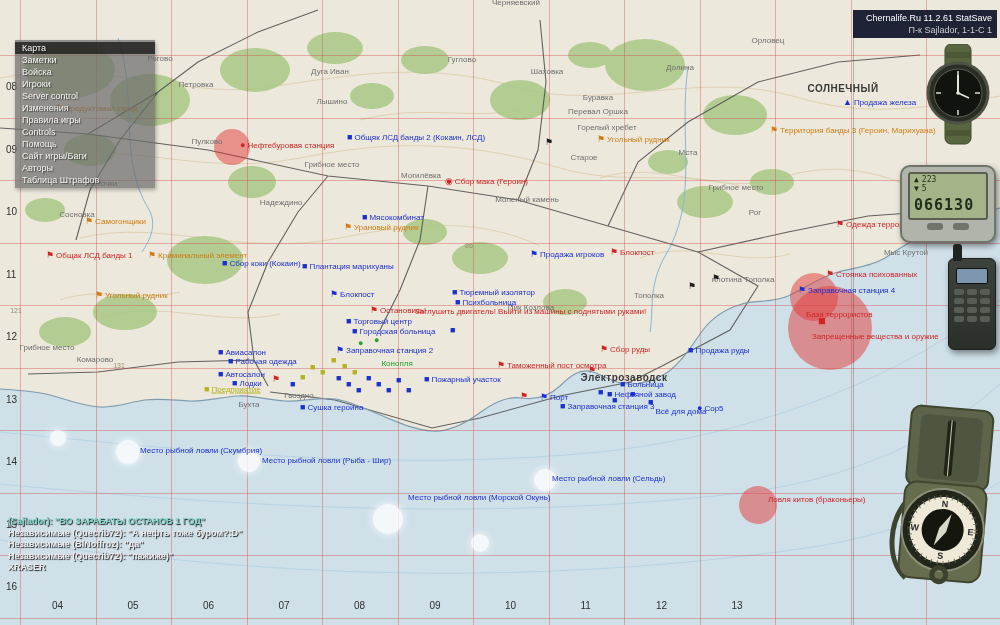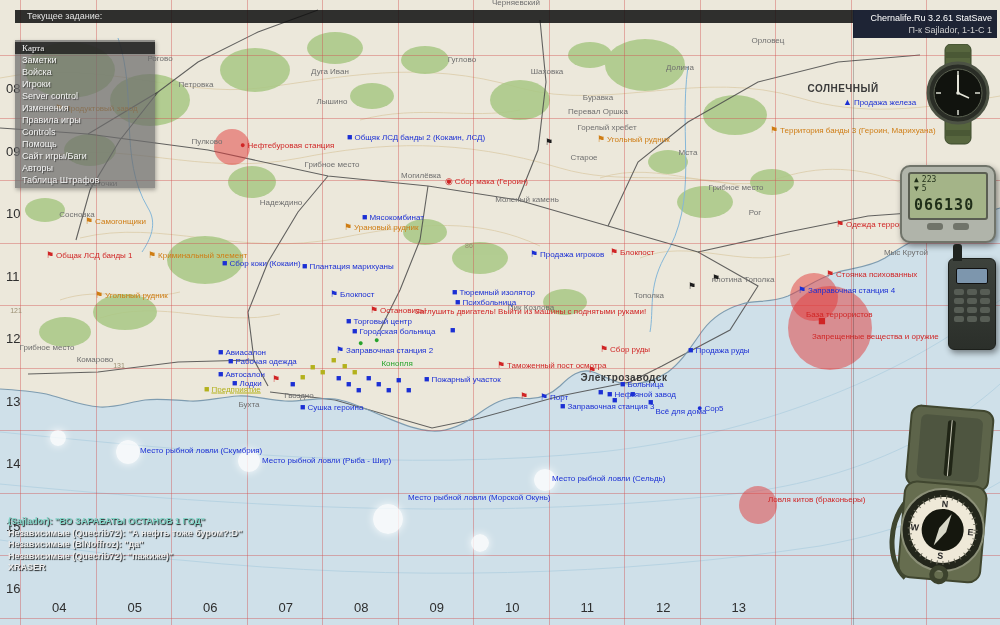--- a/index.html
+++ b/index.html
@@ -2,21 +2,21 @@
 <html><head>
 <meta charset="utf-8">
 <style>
   html,body{margin:0;padding:0;background:#1a1a1a;}
   .screen{position:relative;width:1000px;height:625px;overflow:hidden;
     font-family:"Liberation Sans",sans-serif;background:#cfe0e9;}
   svg.map-bg{position:absolute;left:0;top:0;}
   
   .gridline-v{position:absolute;top:0;bottom:0;width:1px;background:rgba(210,80,80,.42);}
   .gridline-h{position:absolute;left:0;right:0;height:1px;background:rgba(210,80,80,.42);}
-  .grid-label{position:absolute;font-size:13px;color:#2e2e2e;}
+  .grid-label{position:absolute;font-size:10px;color:#2e2e2e;}
   
   .town{position:absolute;font-size:8px;color:#6f6f6f;white-space:nowrap;transform:translate(-50%,-50%);}
   .town-big{font-size:10px;font-weight:bold;color:#3a3a3a;letter-spacing:.5px;}
   .town-small{font-size:7px;color:#9a8e72;}
   
   .marker{position:absolute;display:flex;align-items:center;gap:2px;white-space:nowrap;transform:translateY(-50%);cursor:pointer;}
   .marker .mi{font-size:9px;line-height:1;}
   .marker .mi.big{font-size:13px;}
   .marker .ml{font-size:8px;line-height:1;}
   
@@ -29,21 +29,21 @@
     color:#e2e2e2;font-size:9px;line-height:13px;padding-left:12px;box-sizing:border-box;}
   .infobox{position:absolute;left:853px;top:10px;width:144px;height:28px;background:rgba(8,14,34,.9);
     text-align:right;padding:2px 5px 0 0;box-sizing:border-box;}
   .infobox .l1{color:#ffffff;font-size:9px;line-height:12px;}
   .infobox .l2{color:#cfcfcf;font-size:9px;line-height:12px;}
   
   .menu{position:absolute;left:15px;top:40px;width:140px;background:rgba(108,108,108,.72);
     padding:2px 0;box-shadow:1px 2px 4px rgba(0,0,0,.3);}
   .menu-item{height:12px;line-height:12px;font-size:9px;color:#f4f4f4;padding:0 7px;cursor:pointer;
     text-shadow:1px 1px 1px rgba(0,0,0,.55);}
-  .menu-item.sel{background:rgba(28,28,28,.8);font-family:Liberation Serif, serif;}
+  .menu-item.sel{background:rgba(28,28,28,.8);}
   
   .chat{position:absolute;left:8px;top:516px;}
   .chat-line{font-size:9px;font-weight:bold;line-height:11.5px;text-shadow:1px 1px 1px rgba(0,0,0,.85);white-space:nowrap;}
   
   .device{position:absolute;}
   .gps{left:900px;top:165px;width:96px;height:78px;background:#b0b4aa;border:2px solid #70746a;
     border-radius:10px;box-shadow:2px 3px 6px rgba(0,0,0,.45);box-sizing:border-box;}
   .gps-screen{margin:5px 6px 3px;height:48px;background:#a4b488;border:2px solid #5a5e52;border-radius:3px;
     padding:1px 4px;font-family:"DejaVu Sans Mono",monospace;color:#1f2e18;box-sizing:border-box;}
   .gps-row{font-size:8px;line-height:9px;display:flex;gap:3px;align-items:center;}
@@ -498,25 +498,22 @@
       </div>
       <div class="marker" style="left: 545px; top: 142px;">
         <span class="mi" style="color: rgb(29, 29, 29);">⚑</span>
       </div>
       <div class="marker" style="left: 818px; top: 320px;">
         <span class="mi big" style="color: rgb(208, 37, 37);">■</span>
       </div>
     </div>
   <div class="map-edge"></div>
 
-  <div class="topbar">
-    <span>Текущее задание:</span>
-  </div>
   <div class="infobox">
-    <div class="l1">Chernalife.Ru 3.2.61 StatSave</div>
+    <div class="l1">Chernalife.Ru 11.2.61 StatSave</div>
     <div class="l2">П-к Sajlador, 1-1-С 1</div>
   </div>
 
   <div class="menu" id="menu-panel">
       <div class="menu-item sel">Карта</div>
       <div class="menu-item">Заметки</div>
       <div class="menu-item">Войска</div>
       <div class="menu-item">Игроки</div>
       <div class="menu-item">Server control</div>
       <div class="menu-item">Изменения</div>

